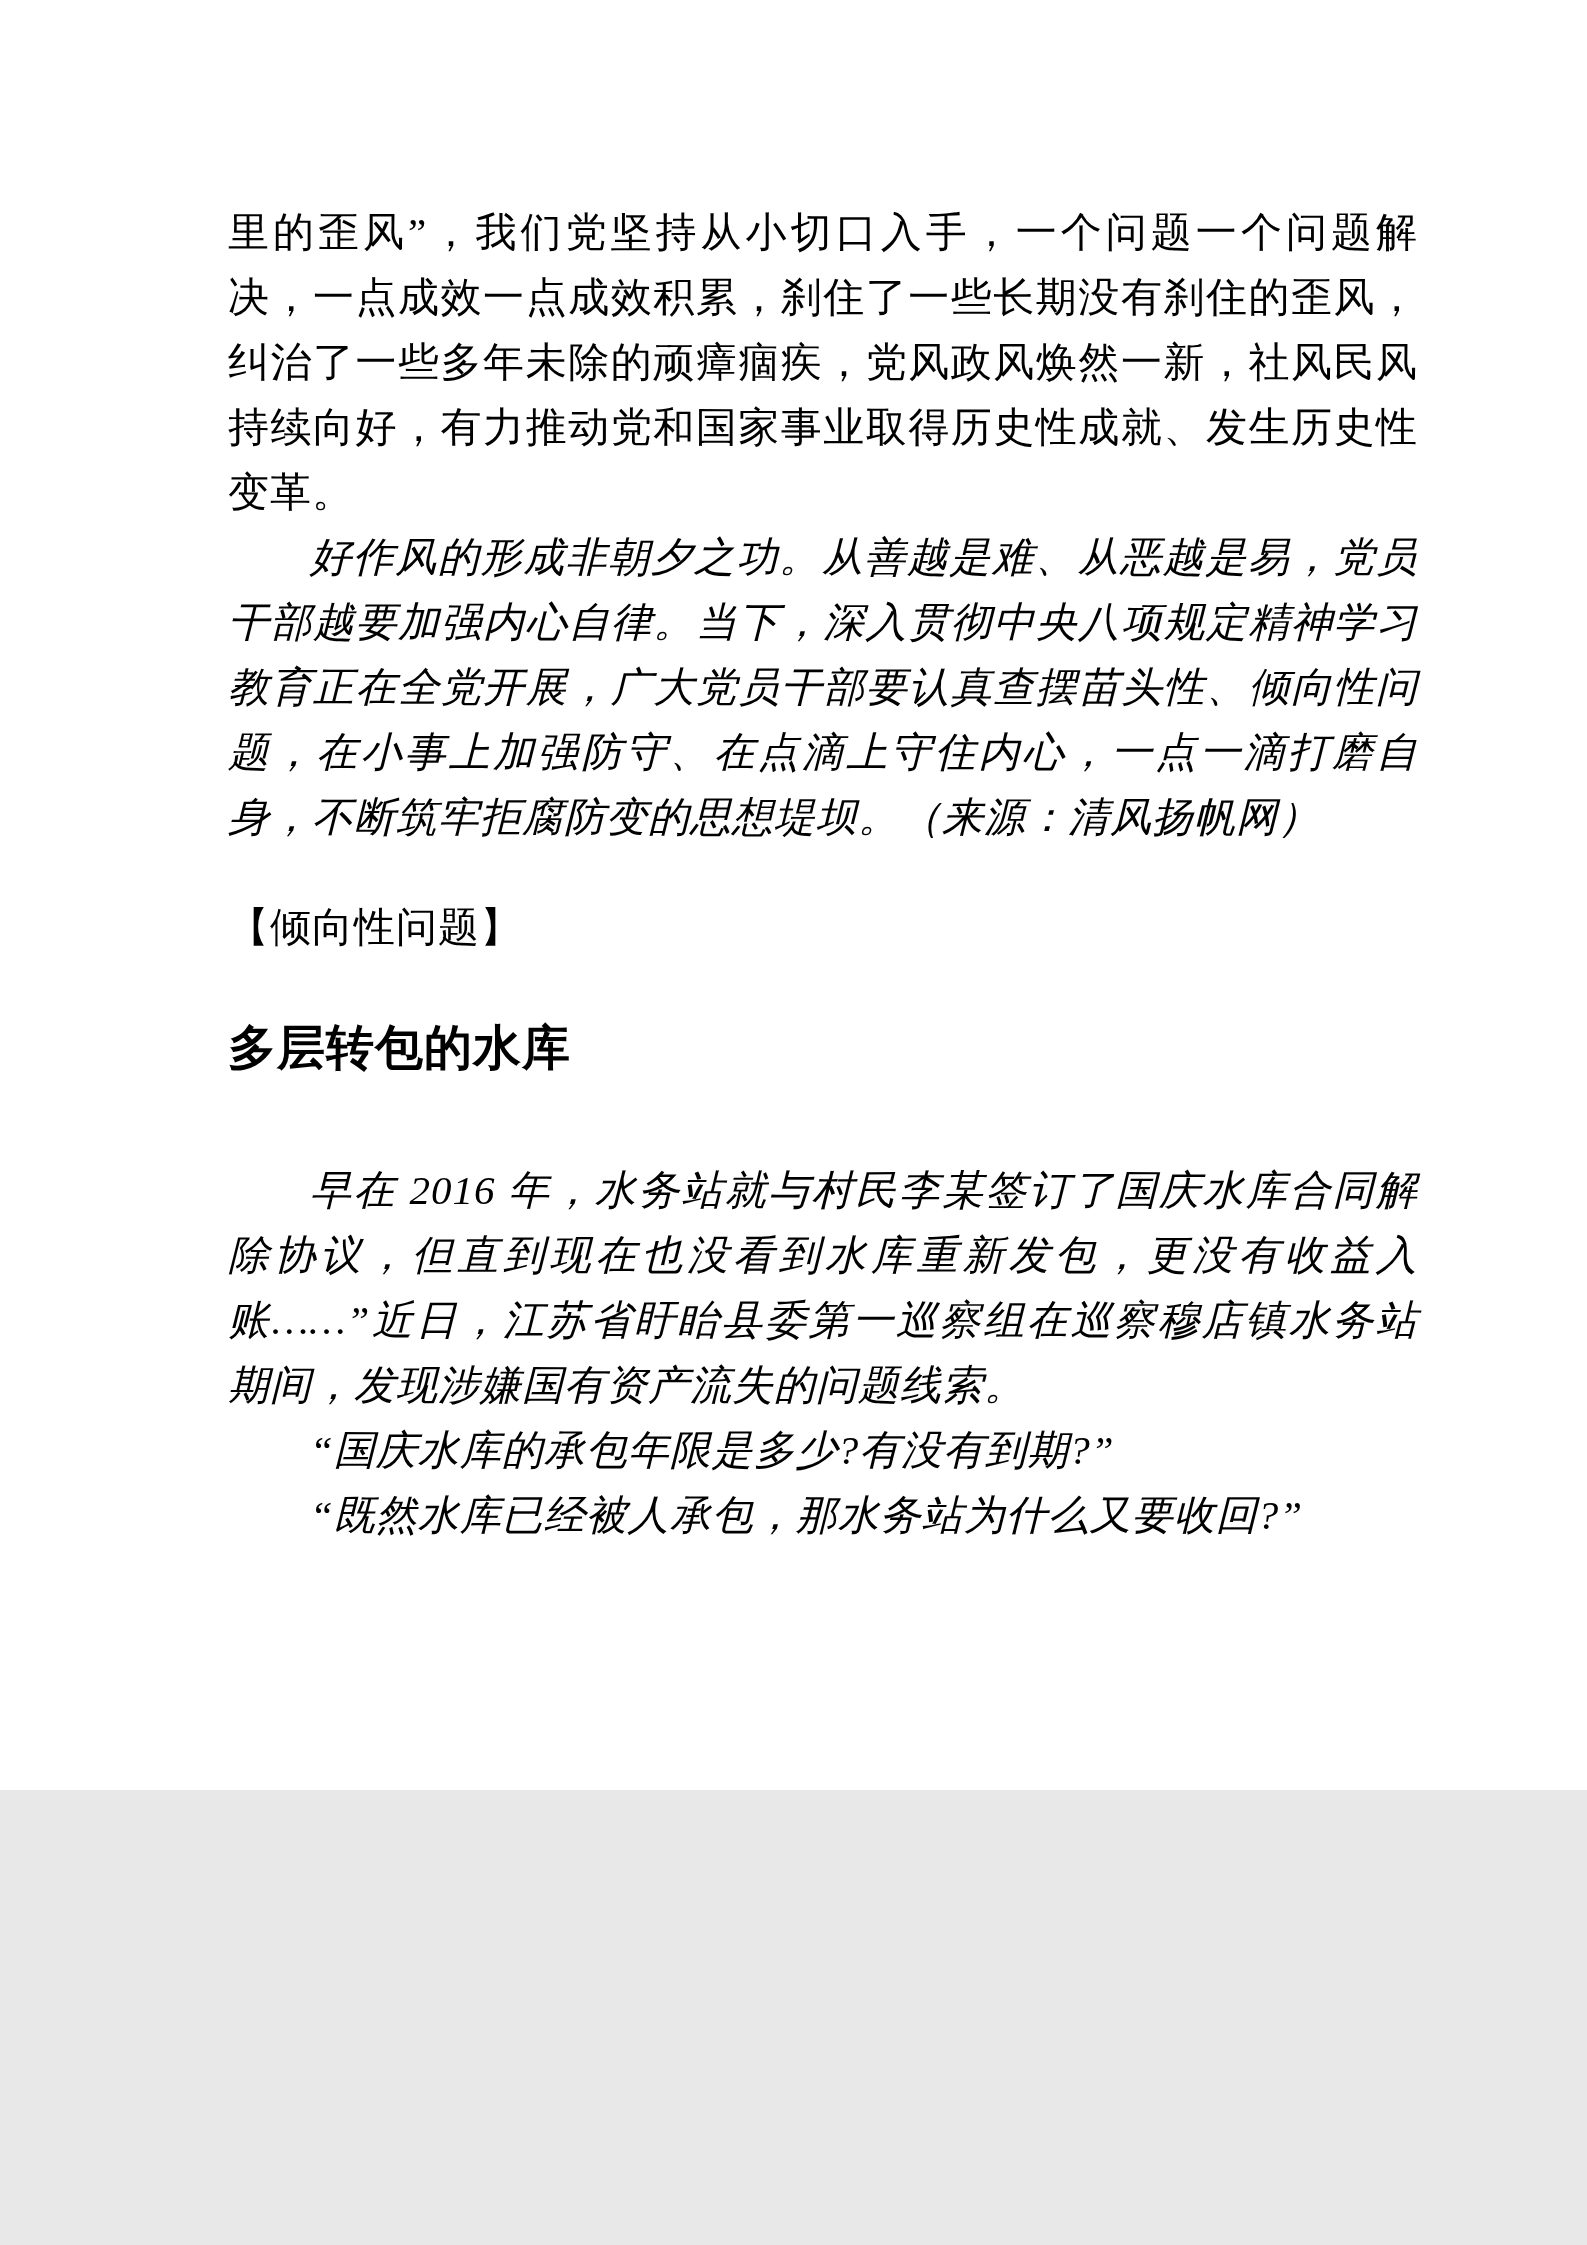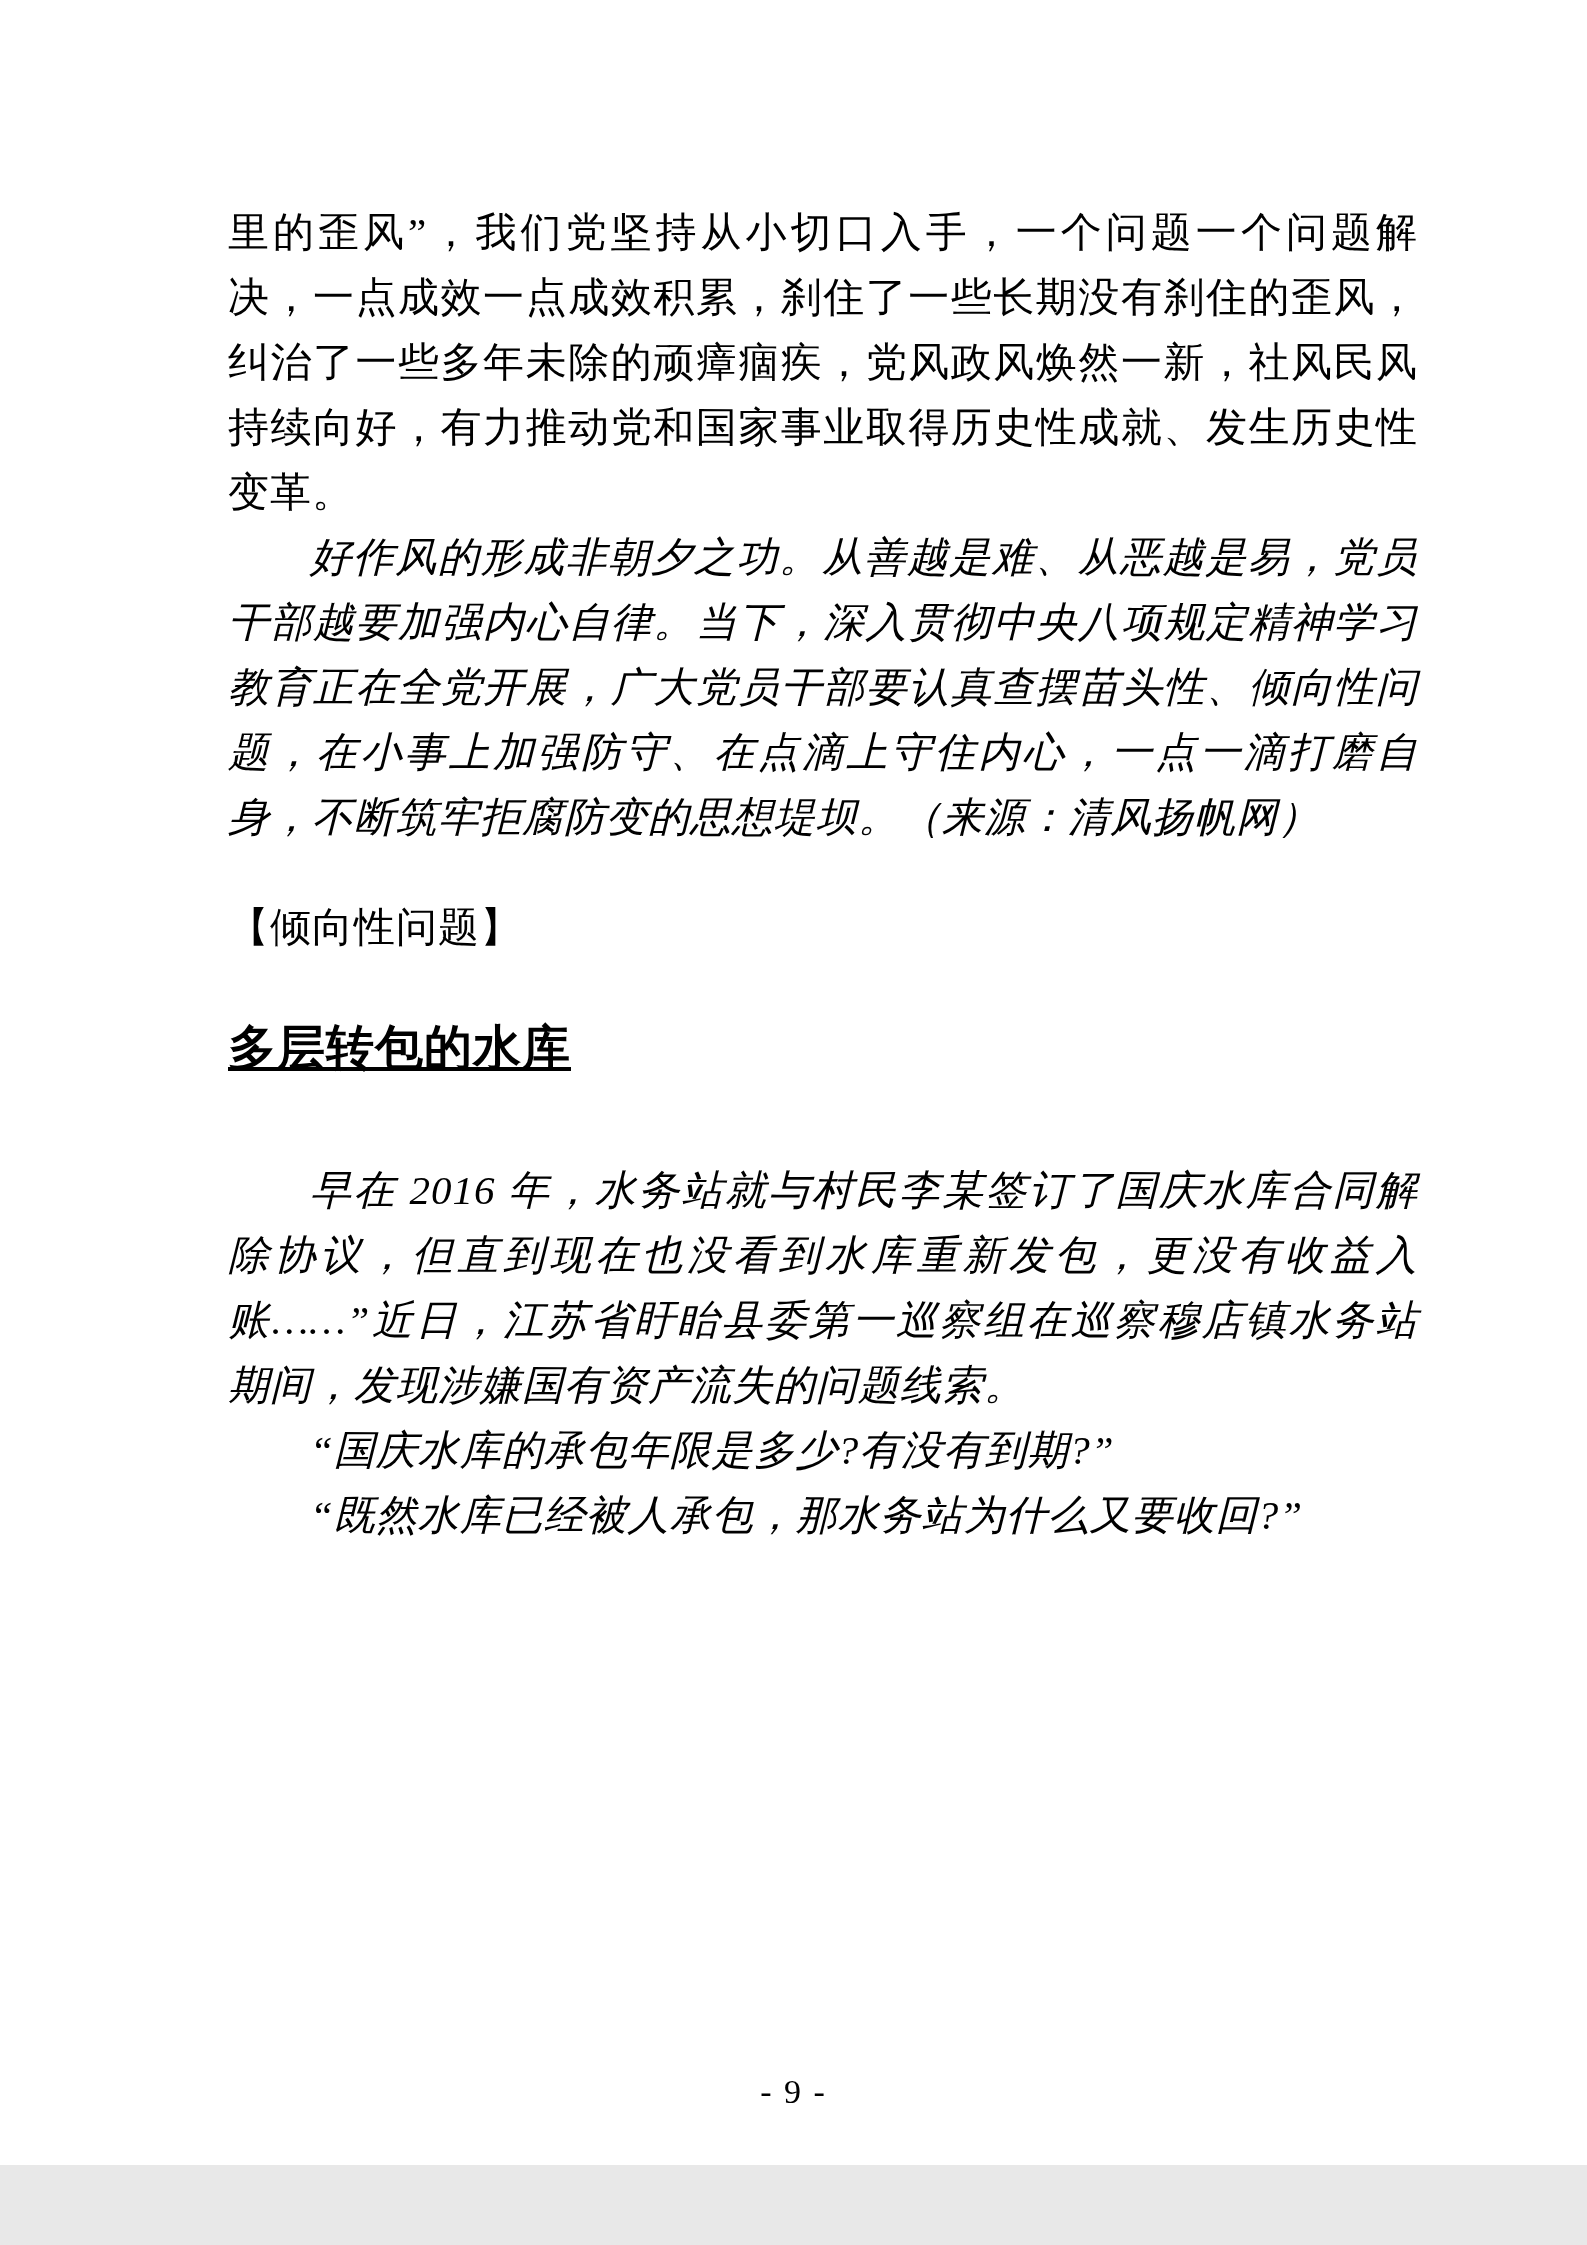--- a/index.html
+++ b/index.html
@@ -3,21 +3,21 @@
 <meta charset="utf-8">
 <style>
   html, body {
     margin: 0;
     padding: 0;
     background: #e8e8e8;
   }
   .page {
     position: relative;
     width: 1587px;
-    height: 2165px;
+    height: 1790px;
     background: #ffffff;
     overflow: hidden;
     font-family: "Liberation Serif", "DejaVu Serif", serif;
     color: #000000;
   }
   .content {
     position: absolute;
     left: 228px;
     top: 200px;
     width: 1190px;
@@ -37,21 +37,20 @@
     margin-top: 45px !important;
     text-align: left !important;
   }
   .article-title {
     margin-top: 55px !important;
     font-size: 48px !important;
     font-weight: bold;
     text-align: center;
     text-indent: 0 !important;
     line-height: 65px;
-    text-decoration: underline;
   }
   .article-first {
     margin-top: 78px !important;
   }
   .page-number {
     position: absolute;
     top: 2072px;
     left: 0;
     width: 100%;
     text-align: center;

